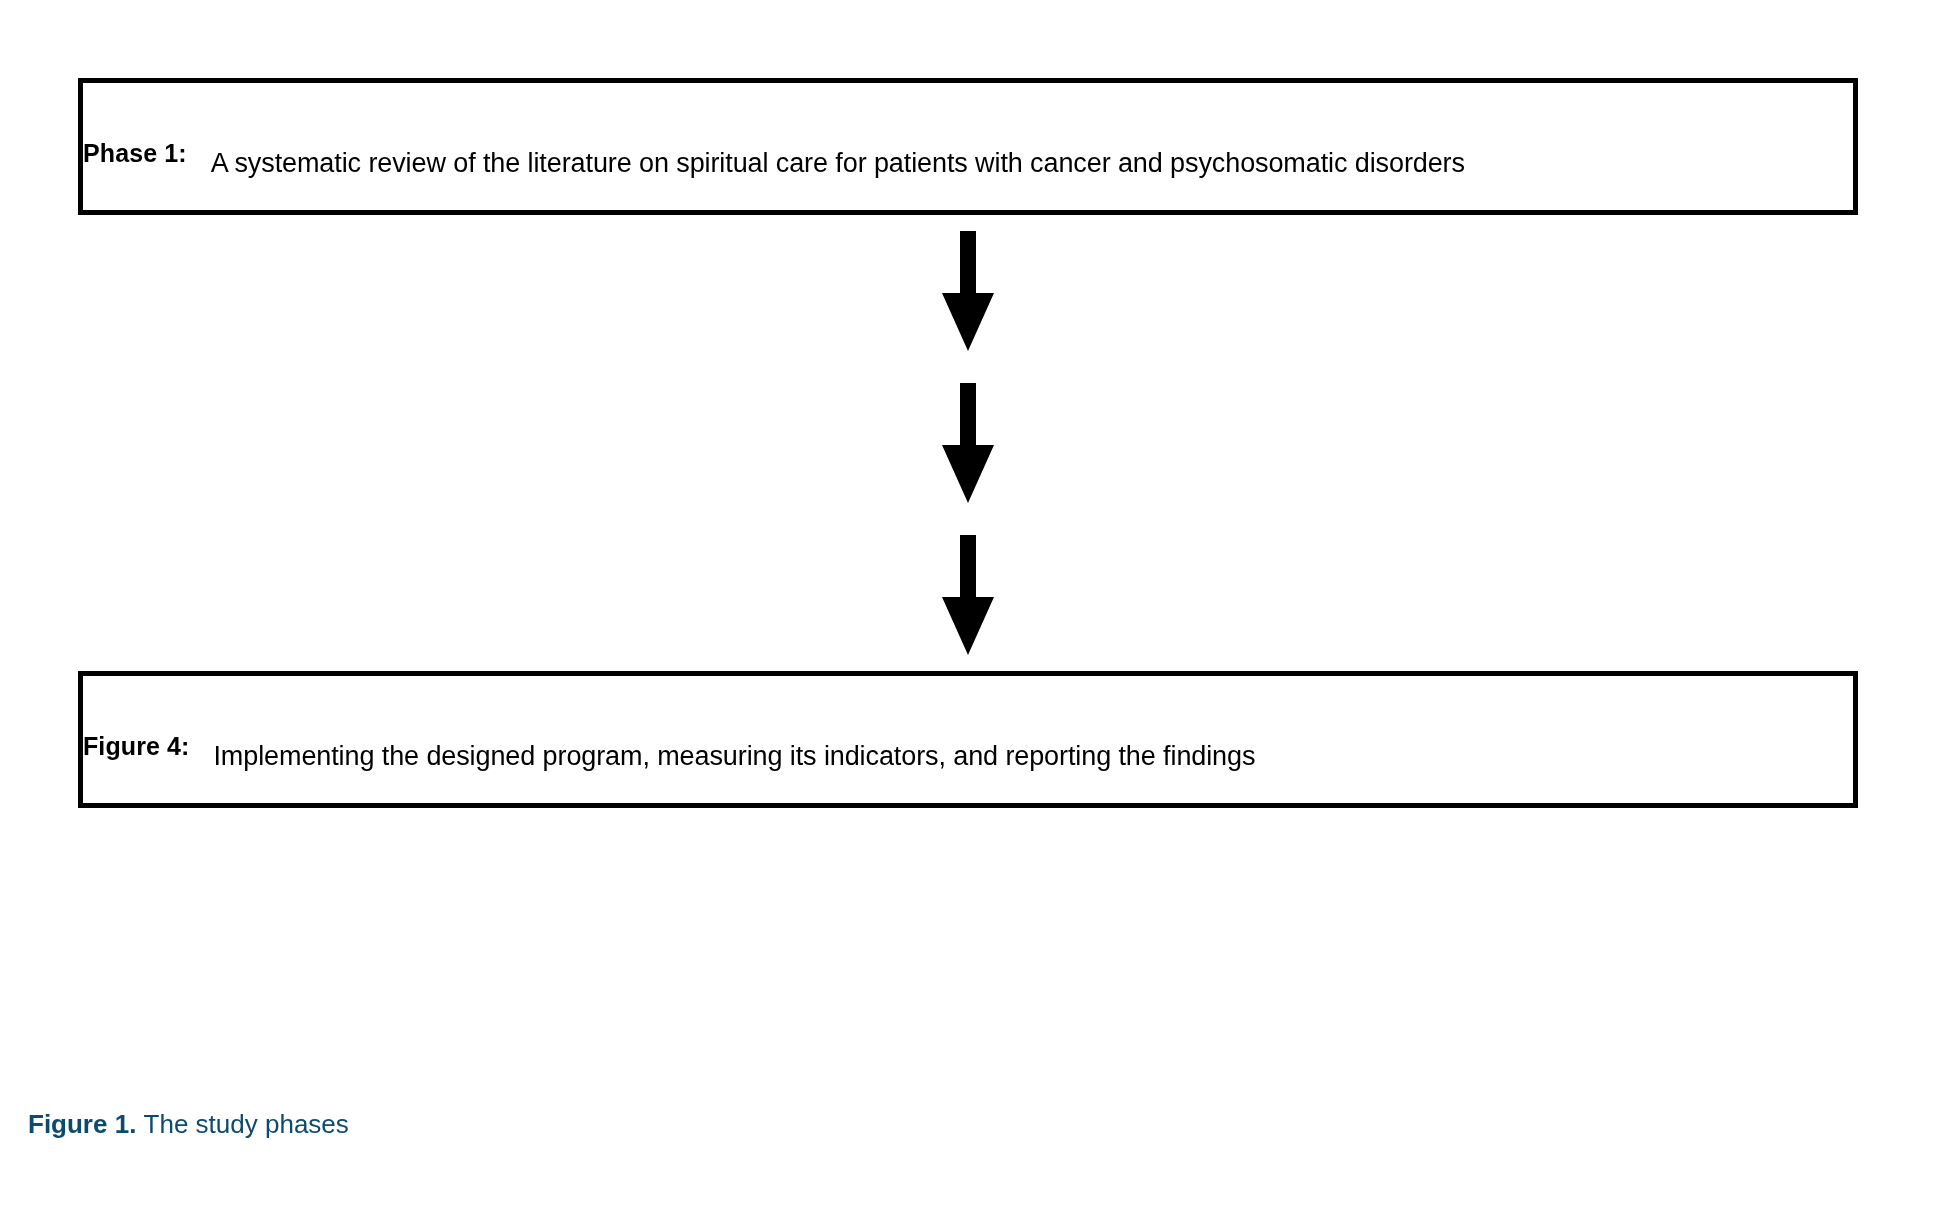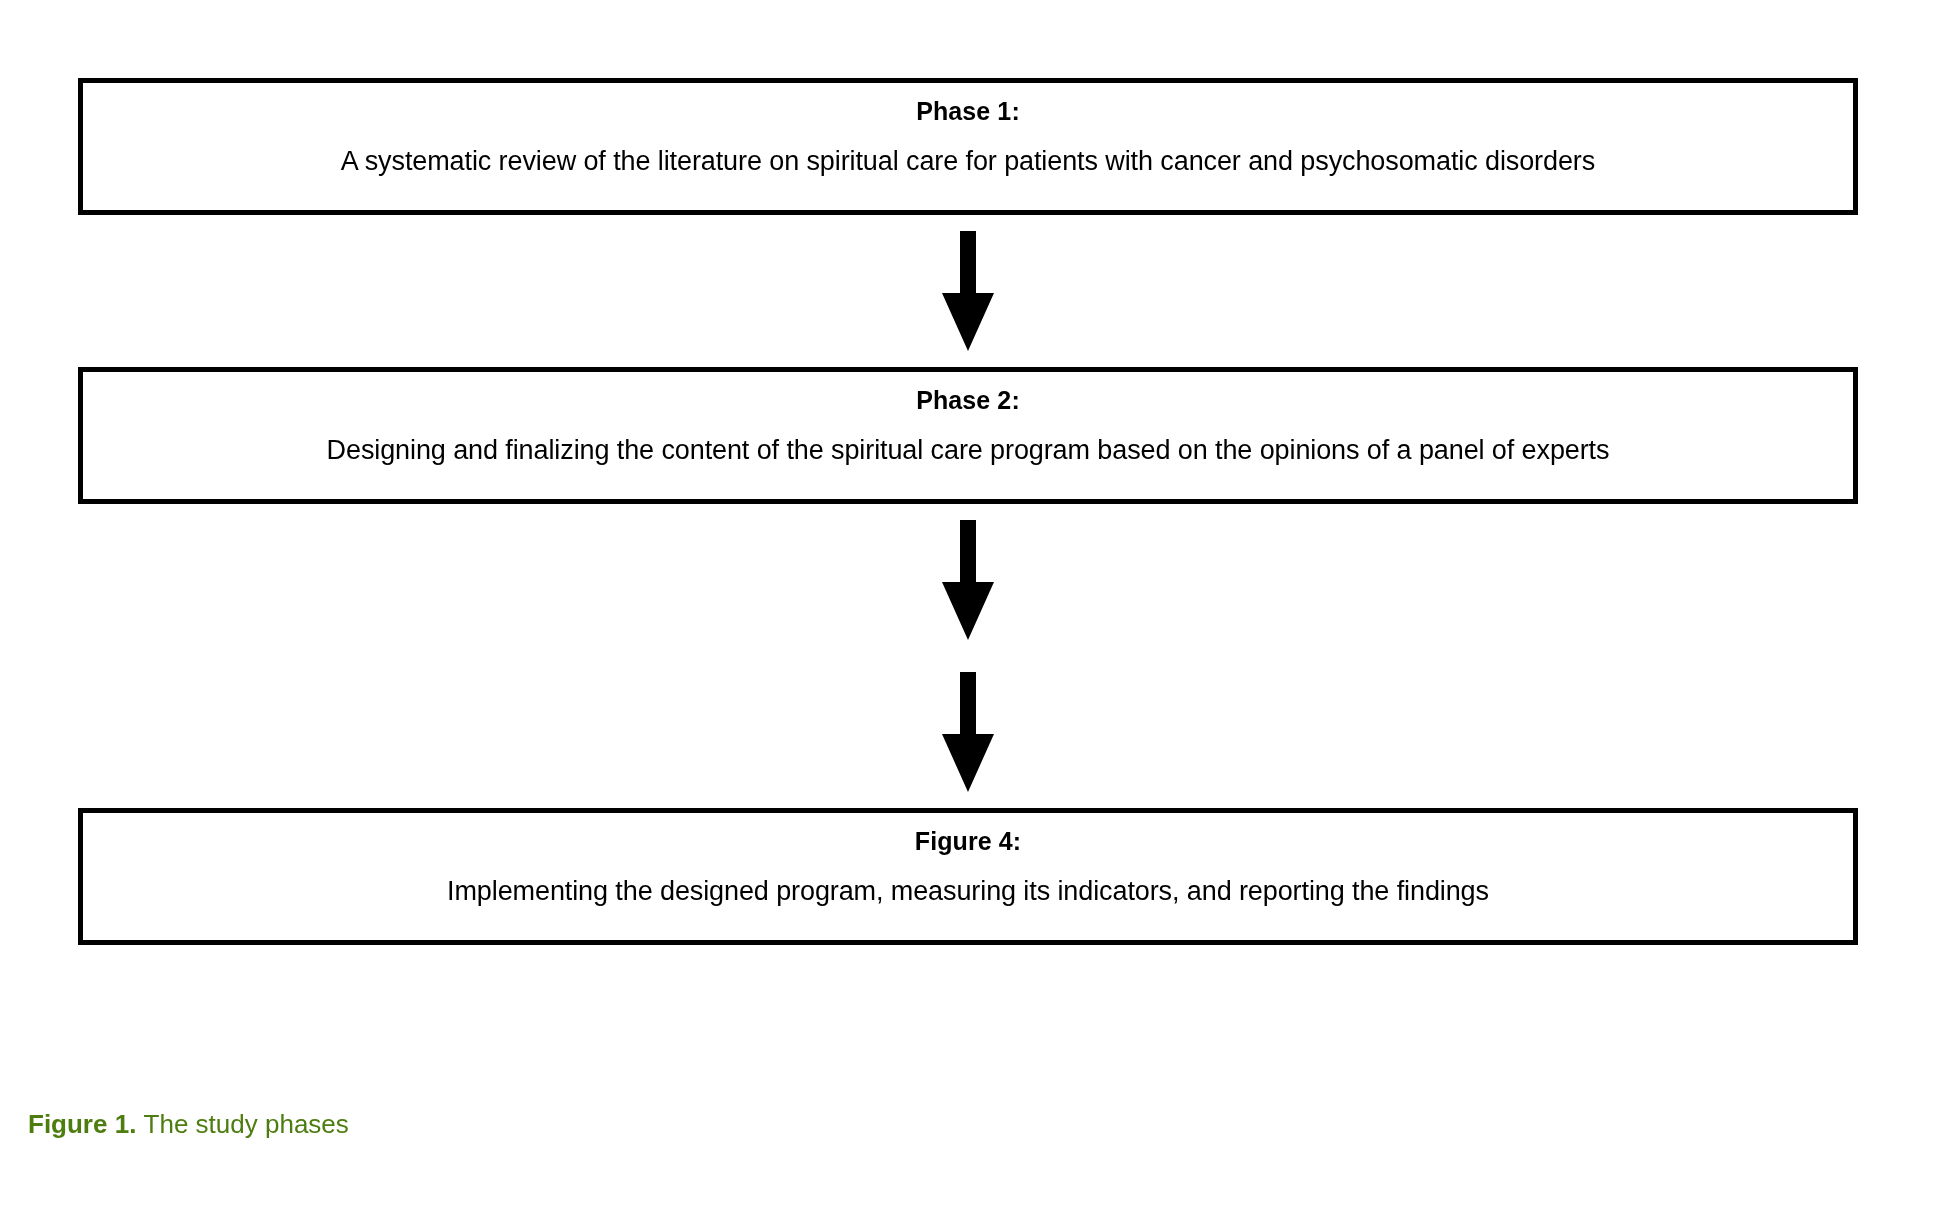--- a/index.html
+++ b/index.html
@@ -33,21 +33,20 @@
   }
 
   
   .phase-box {
     box-sizing: border-box;
     width: 1780px;
     height: 137px;
     border: 5px solid #000000;
     background: #ffffff;
     display: flex;
-    flex-direction: column;
     align-items: center;
     justify-content: flex-start;
     padding-top: 14px;
   }
 
   .phase-title {
     font-size: 25px;
     font-weight: bold;
     line-height: 1.15;
     text-align: center;
@@ -76,21 +75,21 @@
     display: block;
   }
 
   
   .figure-caption {
     position: absolute;
     left: 28px;
     top: 1108px;
     font-size: 26px;
     line-height: 1.25;
-    color: #4d7c0f;
+    color: #0c4a6e;
     white-space: nowrap;
   }
   .figure-caption .caption-label {
     font-weight: bold;
   }
   .figure-caption .caption-text {
     font-weight: normal;
   }
 </style>
 </head>
@@ -104,24 +103,20 @@
       <div class="phase-title">Phase 1:</div>
       <div class="phase-desc">A systematic review of the literature on spiritual care for patients with cancer and psychosomatic disorders</div>
     </div>
 
     <div class="arrow-wrap">
       <svg width="52" height="120" viewBox="0 0 52 120">
         <polygon points="18,0 34,0 34,62 52,62 26,120 0,62 18,62" fill="#000000"></polygon>
       </svg>
     </div>
 
-    <div class="phase-box">
-      <div class="phase-title">Phase 2:</div>
-      <div class="phase-desc">Designing and finalizing the content of the spiritual care program based on the opinions of a panel of experts</div>
-    </div>
 
     <div class="arrow-wrap">
       <svg width="52" height="120" viewBox="0 0 52 120">
         <polygon points="18,0 34,0 34,62 52,62 26,120 0,62 18,62" fill="#000000"></polygon>
       </svg>
     </div>
 
 
     <div class="arrow-wrap">
       <svg width="52" height="120" viewBox="0 0 52 120">

